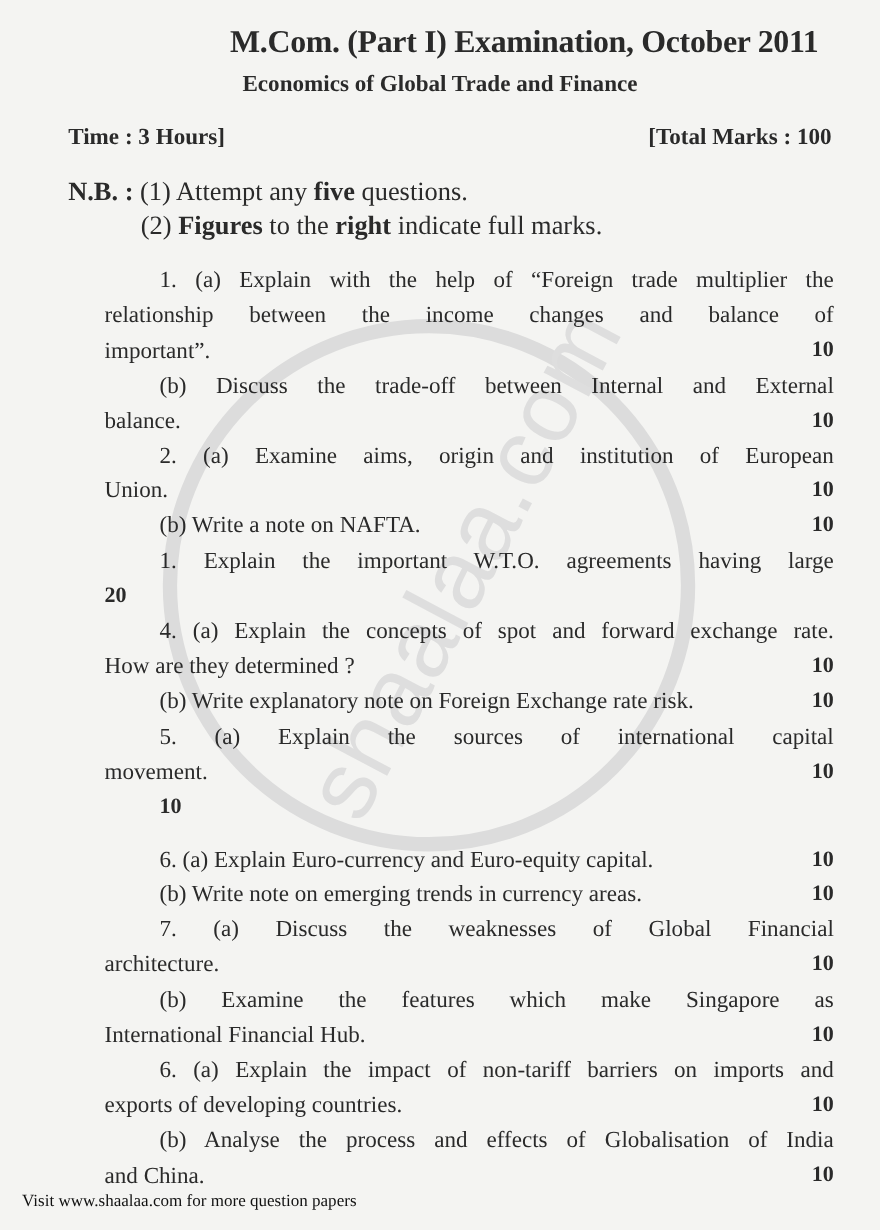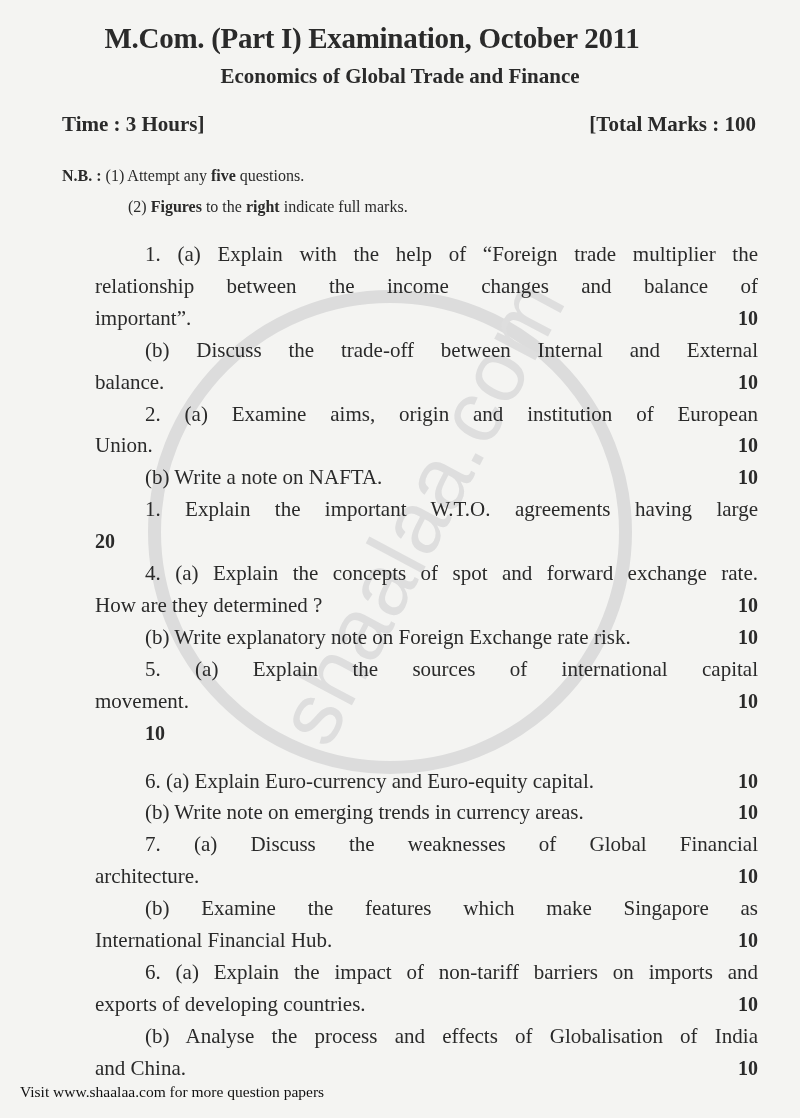--- a/index.html
+++ b/index.html
@@ -17,31 +17,31 @@
   }
   .watermark-text {
     position:absolute; left:190px; top:500px; width:420px;
     transform:rotate(-62deg); transform-origin:center center;
     font-family:"Liberation Sans", "DejaVu Sans", sans-serif;
     font-size:88px; color:#dedede; letter-spacing:1px; text-align:center;
     pointer-events:none; white-space:nowrap;
   }
   .content { position:relative; z-index:2; }
   .title {
-    position:absolute; top:22px; left:0; width:744px; text-align:center;
+    position:absolute; top:22px; left:0; width:744px; text-align:right;
     font-size:29px; font-weight:bold; letter-spacing:-0.3px;
   }
   .subtitle {
     position:absolute; top:64px; left:0; width:800px; text-align:center;
     font-size:21px; font-weight:bold;
   }
   .meta-row { position:absolute; top:112px; left:62px; right:44px; font-size:21px; font-weight:bold; }
   .meta-left { position:absolute; left:0; }
   .meta-right { position:absolute; right:0; }
-  .nb { position:absolute; top:160px; left:62px; font-size:16px; line-height:31px; }
+  .nb { position:absolute; top:160px; left:62px; font-size:24px; line-height:31px; }
   .nb b { font-weight:bold; }
   .nb .indent { padding-left:66px; }
   .questions { position:absolute; top:239px; left:58px; width:700px; font-size:21px; line-height:31.9px; }
   .line { display:flex; justify-content:space-between; white-space:nowrap;margin-left:37px; }
   .line.first { padding-left:50px; }
   .line.justify { text-align:justify; text-align-last:justify; display:block; }
   .marks { font-weight:bold; font-size:20px; }
   .spacer { height:16px; }
   .footer {
     position:absolute; top:1083px; left:20px;

